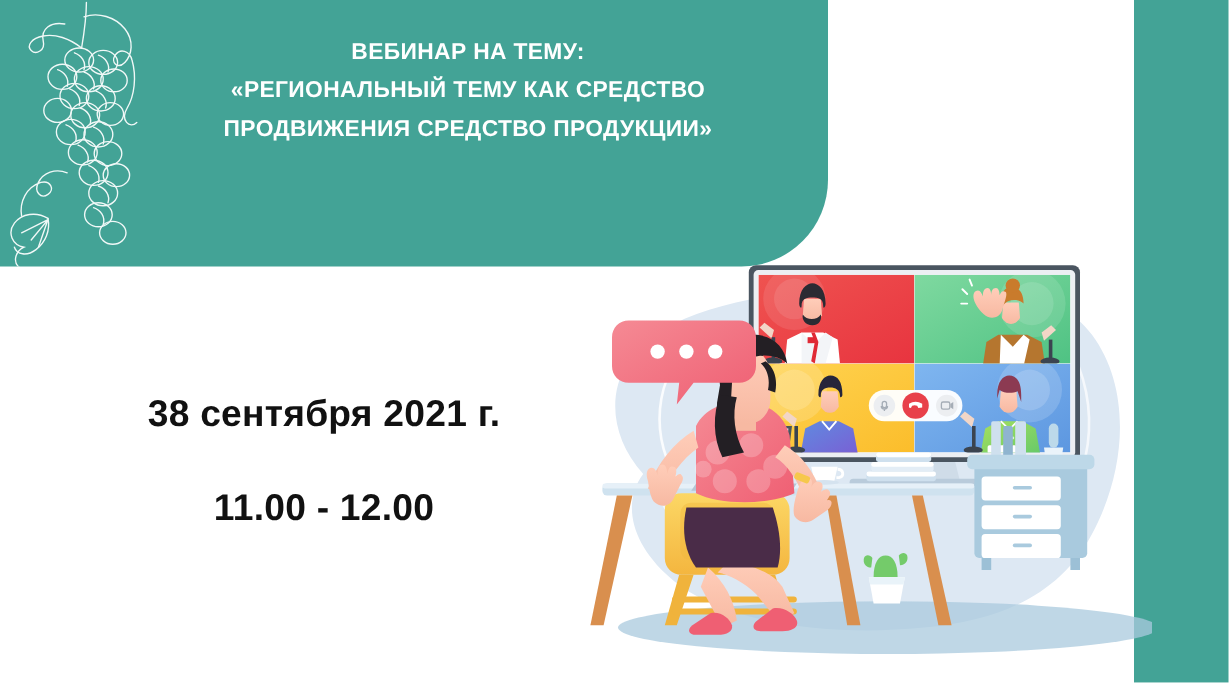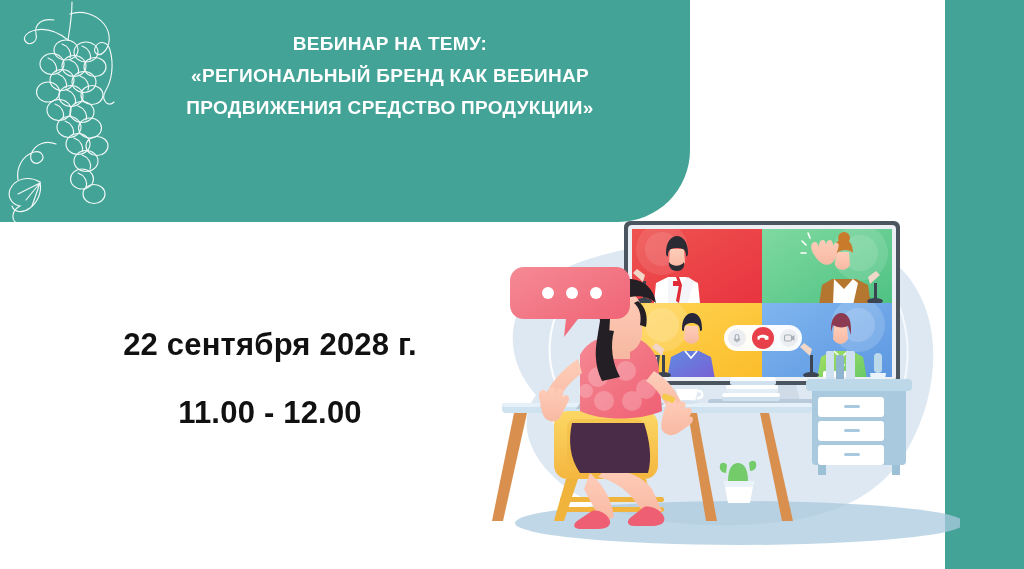--- a/index.html
+++ b/index.html
@@ -47,21 +47,21 @@
 
   
   .event-info{
     position:absolute;left:60px;top:328px;width:420px;text-align:center;
     color:#111111;
   }
   .event-date{
     font-size:31px;font-weight:bold;letter-spacing:.2px;line-height:1.1;
   }
   .event-time{
-    margin-top:34px;font-size:31px;font-weight:bold;letter-spacing:.2px;line-height:1.1;
+    margin-top:44px;font-size:31px;font-weight:bold;letter-spacing:.2px;line-height:1.1;
   }
 
   
   .illustration{position:absolute;left:440px;top:205px;width:520px;height:364px;}
 </style>
 </head>
 <body>
 
 <div class="stage">
 
@@ -97,30 +97,30 @@
         <path d="M66 50 C72 52 76 58 74 64 M86 52 C92 54 96 60 94 66 M52 64 C58 66 62 72 60 78 M74 66 C80 68 84 74 82 80 M62 80 C68 82 72 88 70 94 M84 82 C90 84 94 90 92 96 M71 96 C77 98 81 104 79 110 M59 110 C65 112 69 118 67 124 M82 112 C88 114 92 120 90 126 M69 127 C75 129 79 135 77 141 M78 144 C84 146 88 152 86 158 M86 161 C92 163 96 169 94 175 M82 179 C88 181 92 187 90 193"></path>
 
         <path d="M44 188 C34 182 22 184 16 192 C10 200 14 210 24 212 C16 216 14 226 22 230"></path>
         <path d="M44 188 C46 198 42 208 34 214 C26 220 18 218 16 212"></path>
         <path d="M44 189 L30 206 M44 189 L36 212 M44 189 L22 200"></path>
       </g>
     </svg>
 
     <div class="header-title">
       <div>ВЕБИНАР НА ТЕМУ:</div>
-      <div>«РЕГИОНАЛЬНЫЙ БРЕНД КАК ВЕБИНАР</div>
+      <div>«РЕГИОНАЛЬНЫЙ ТЕМУ КАК СРЕДСТВО</div>
       <div>ПРОДВИЖЕНИЯ СРЕДСТВО ПРОДУКЦИИ»</div>
     </div>
   </div>
 
   <div class="right-strip"></div>
 
 
   <div class="event-info">
-    <div class="event-date">22 сентября 2028 г.</div>
+    <div class="event-date">38 сентября 2021 г.</div>
     <div class="event-time">11.00 - 12.00</div>
   </div>
 
   <svg class="illustration" viewBox="0 0 520 364">
     <defs>
       <linearGradient id="gRed" x1="0" y1="0" x2="1" y2="1">
         <stop offset="0" stop-color="#ef5350"></stop>
           <stop offset="1" stop-color="#e8343f"></stop>
       </linearGradient>
       <linearGradient id="gGreen" x1="0" y1="0" x2="1" y2="1">

